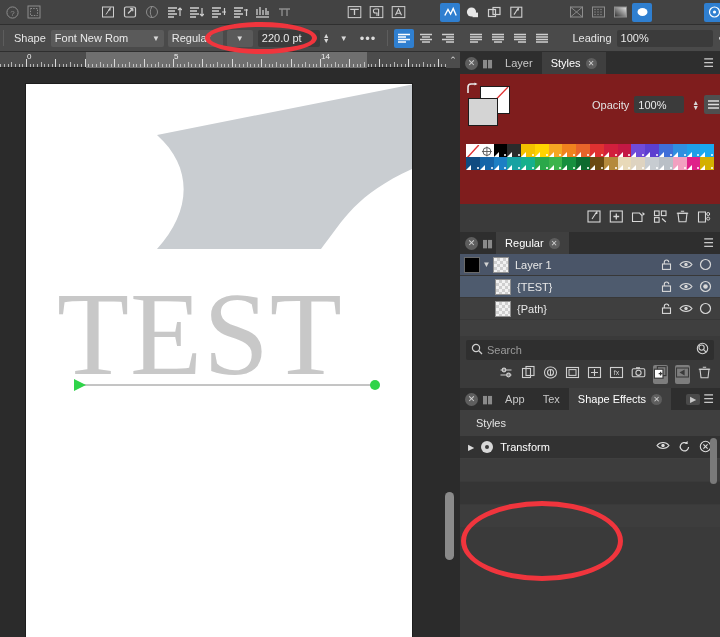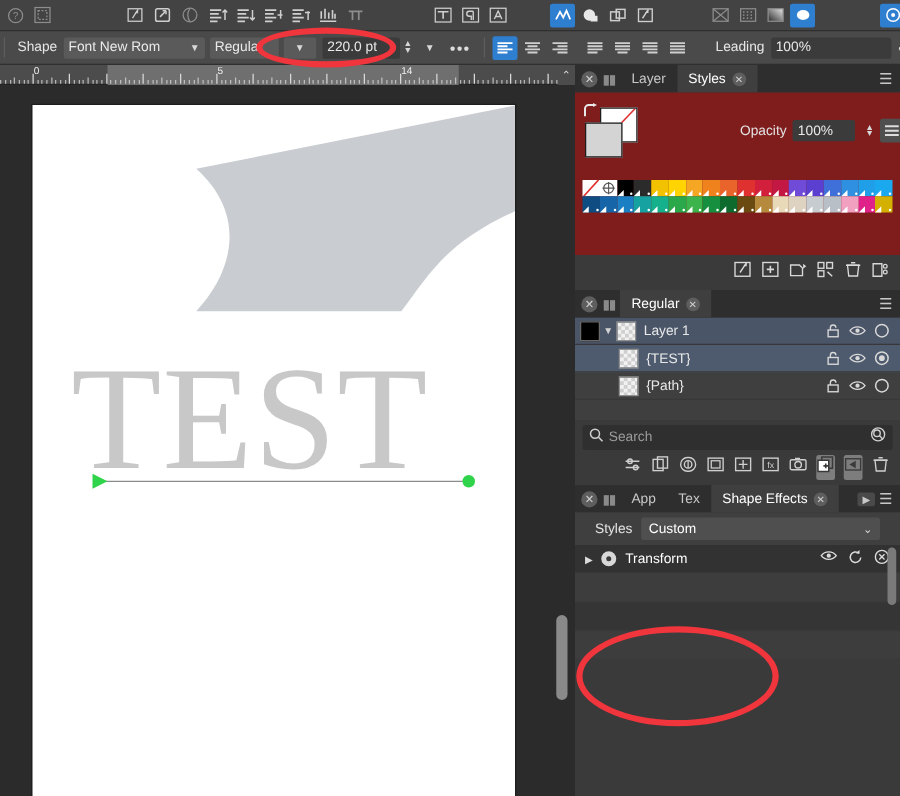--- a/index.html
+++ b/index.html
@@ -1007,24 +1007,20 @@
         <span>Shape Effects</span>
         <span class="x">✕</span>
       </div>
       <div class="ph-arrow" style="margin-left:auto">▶</div>
       <div class="ph-menu" style="margin-left:0">☰</div>
     </div>
 
     <div id="fx-body" style="position:relative">
       <div class="fx-styles-row">
         <span class="lbl">Styles</span>
-        <div class="fx-select">
-          <span>Custom</span>
-          <span class="caret">⌄</span>
-        </div>
       </div>
       <div class="fx-row">
         <span class="tri">▶</span>
         <span class="bullet">
             <i></i>
           </span>
         <span>Transform</span>
         <span class="acts">
           <span>
             <svg width="14" height="11" viewBox="0 0 14 11">

